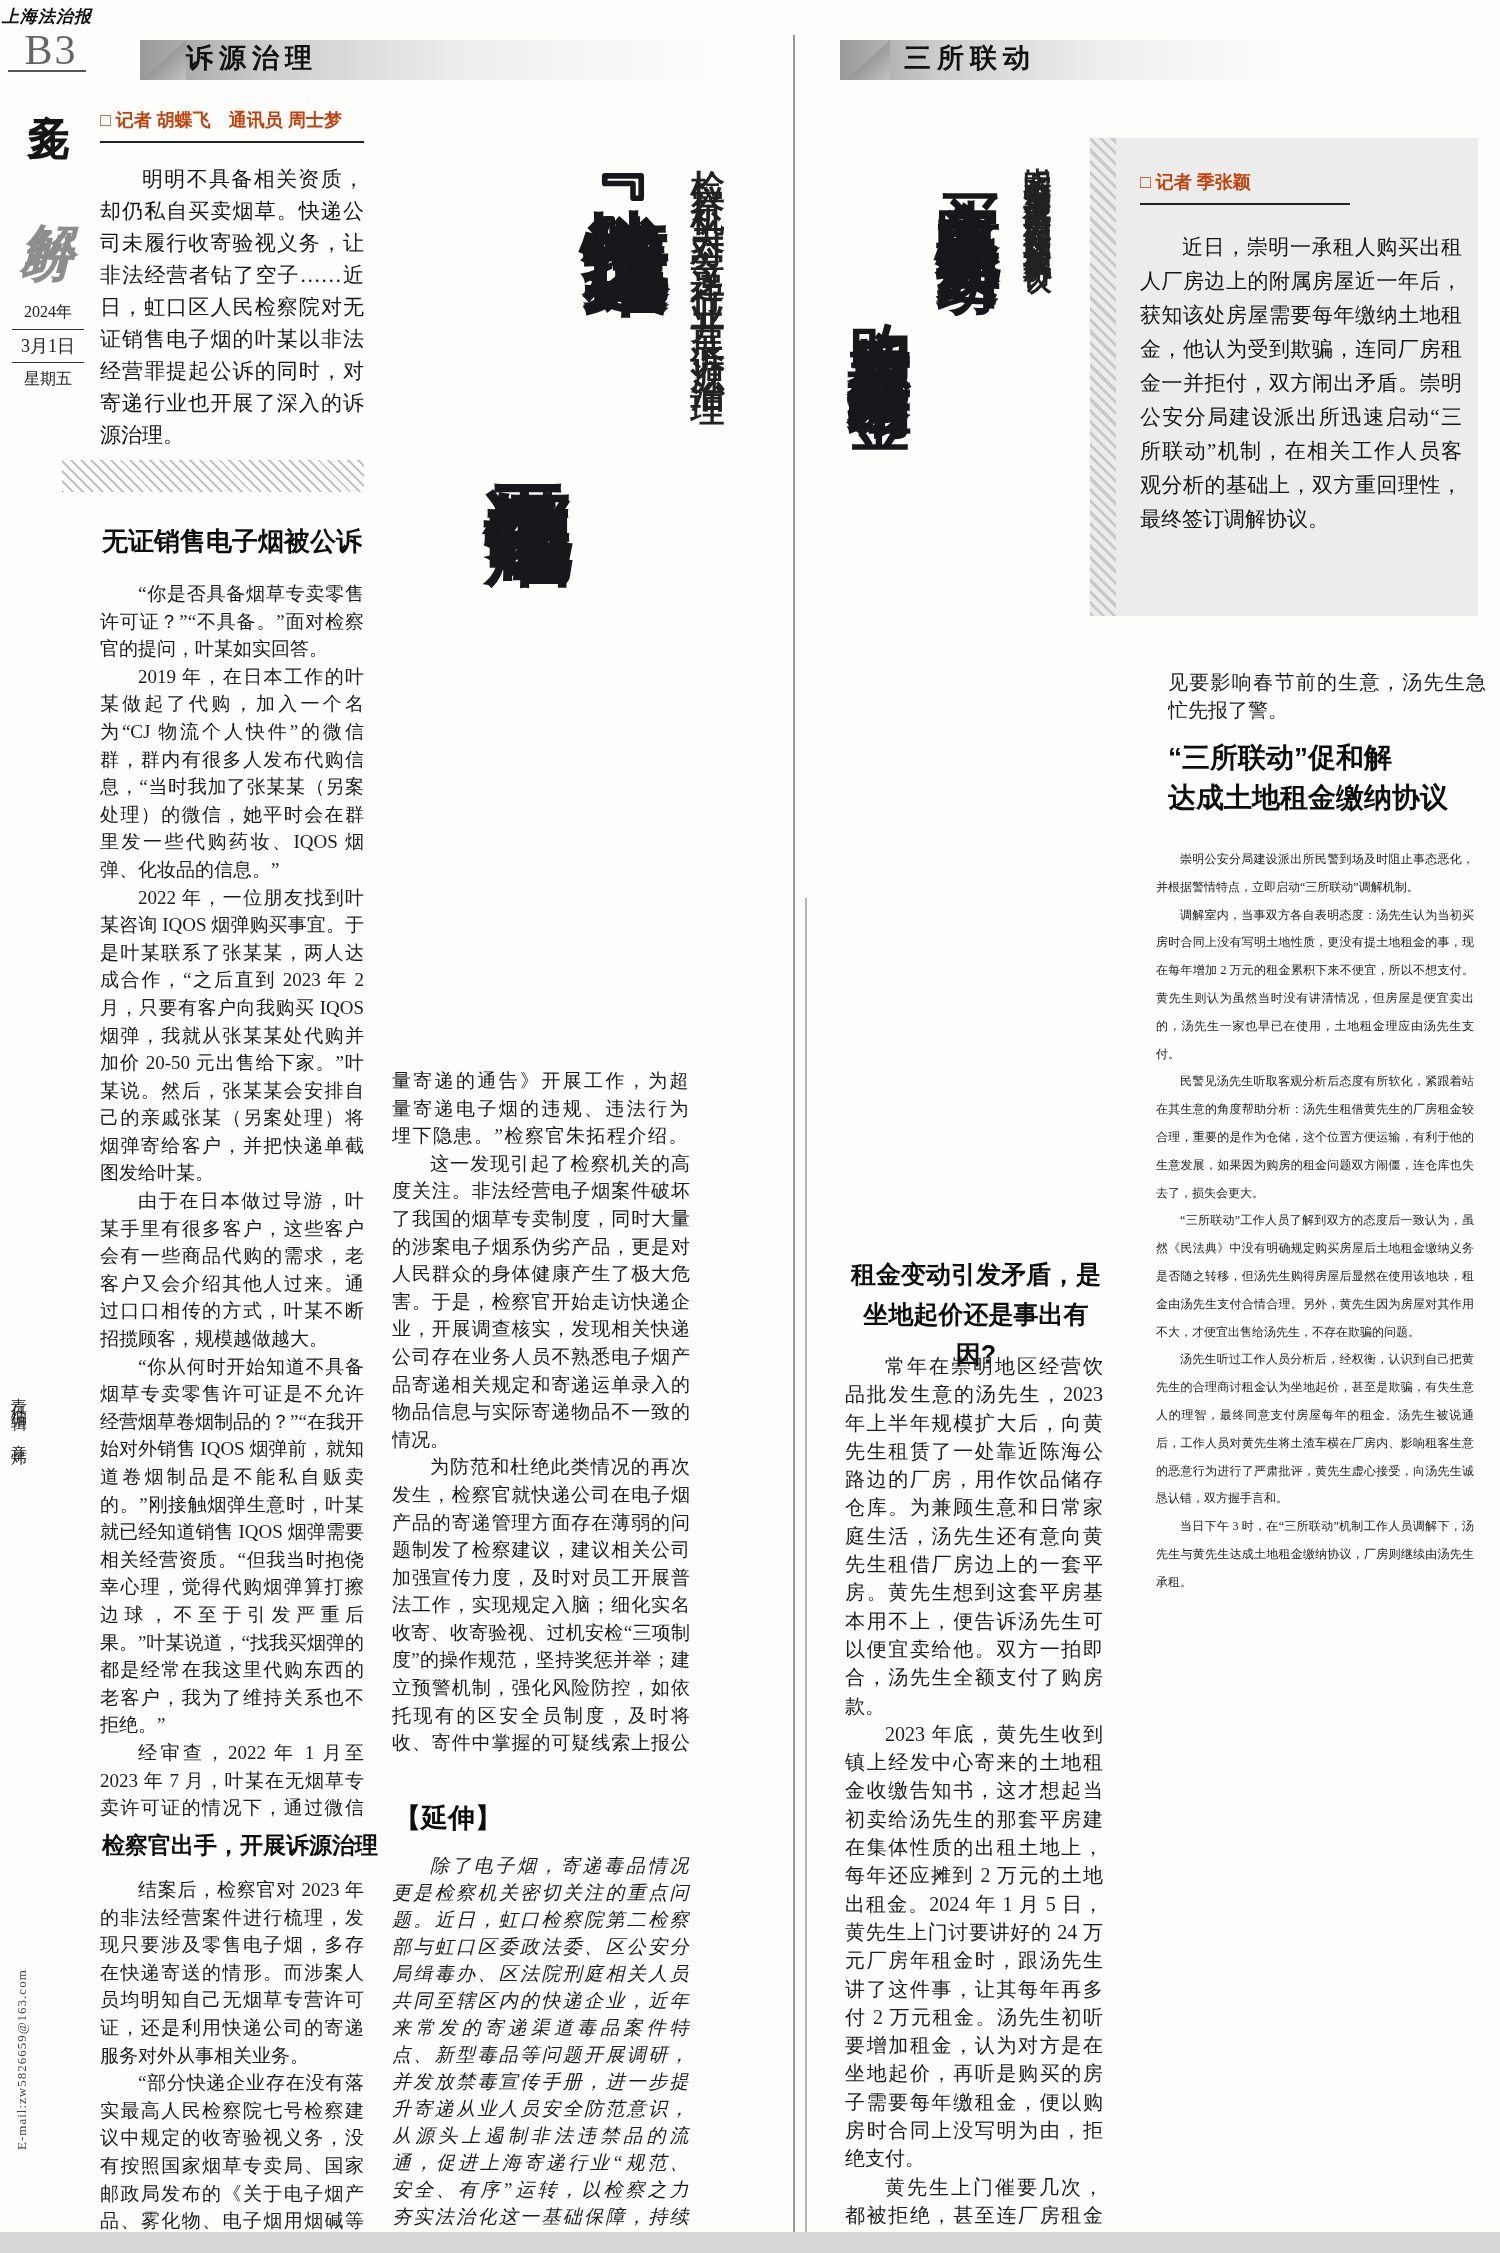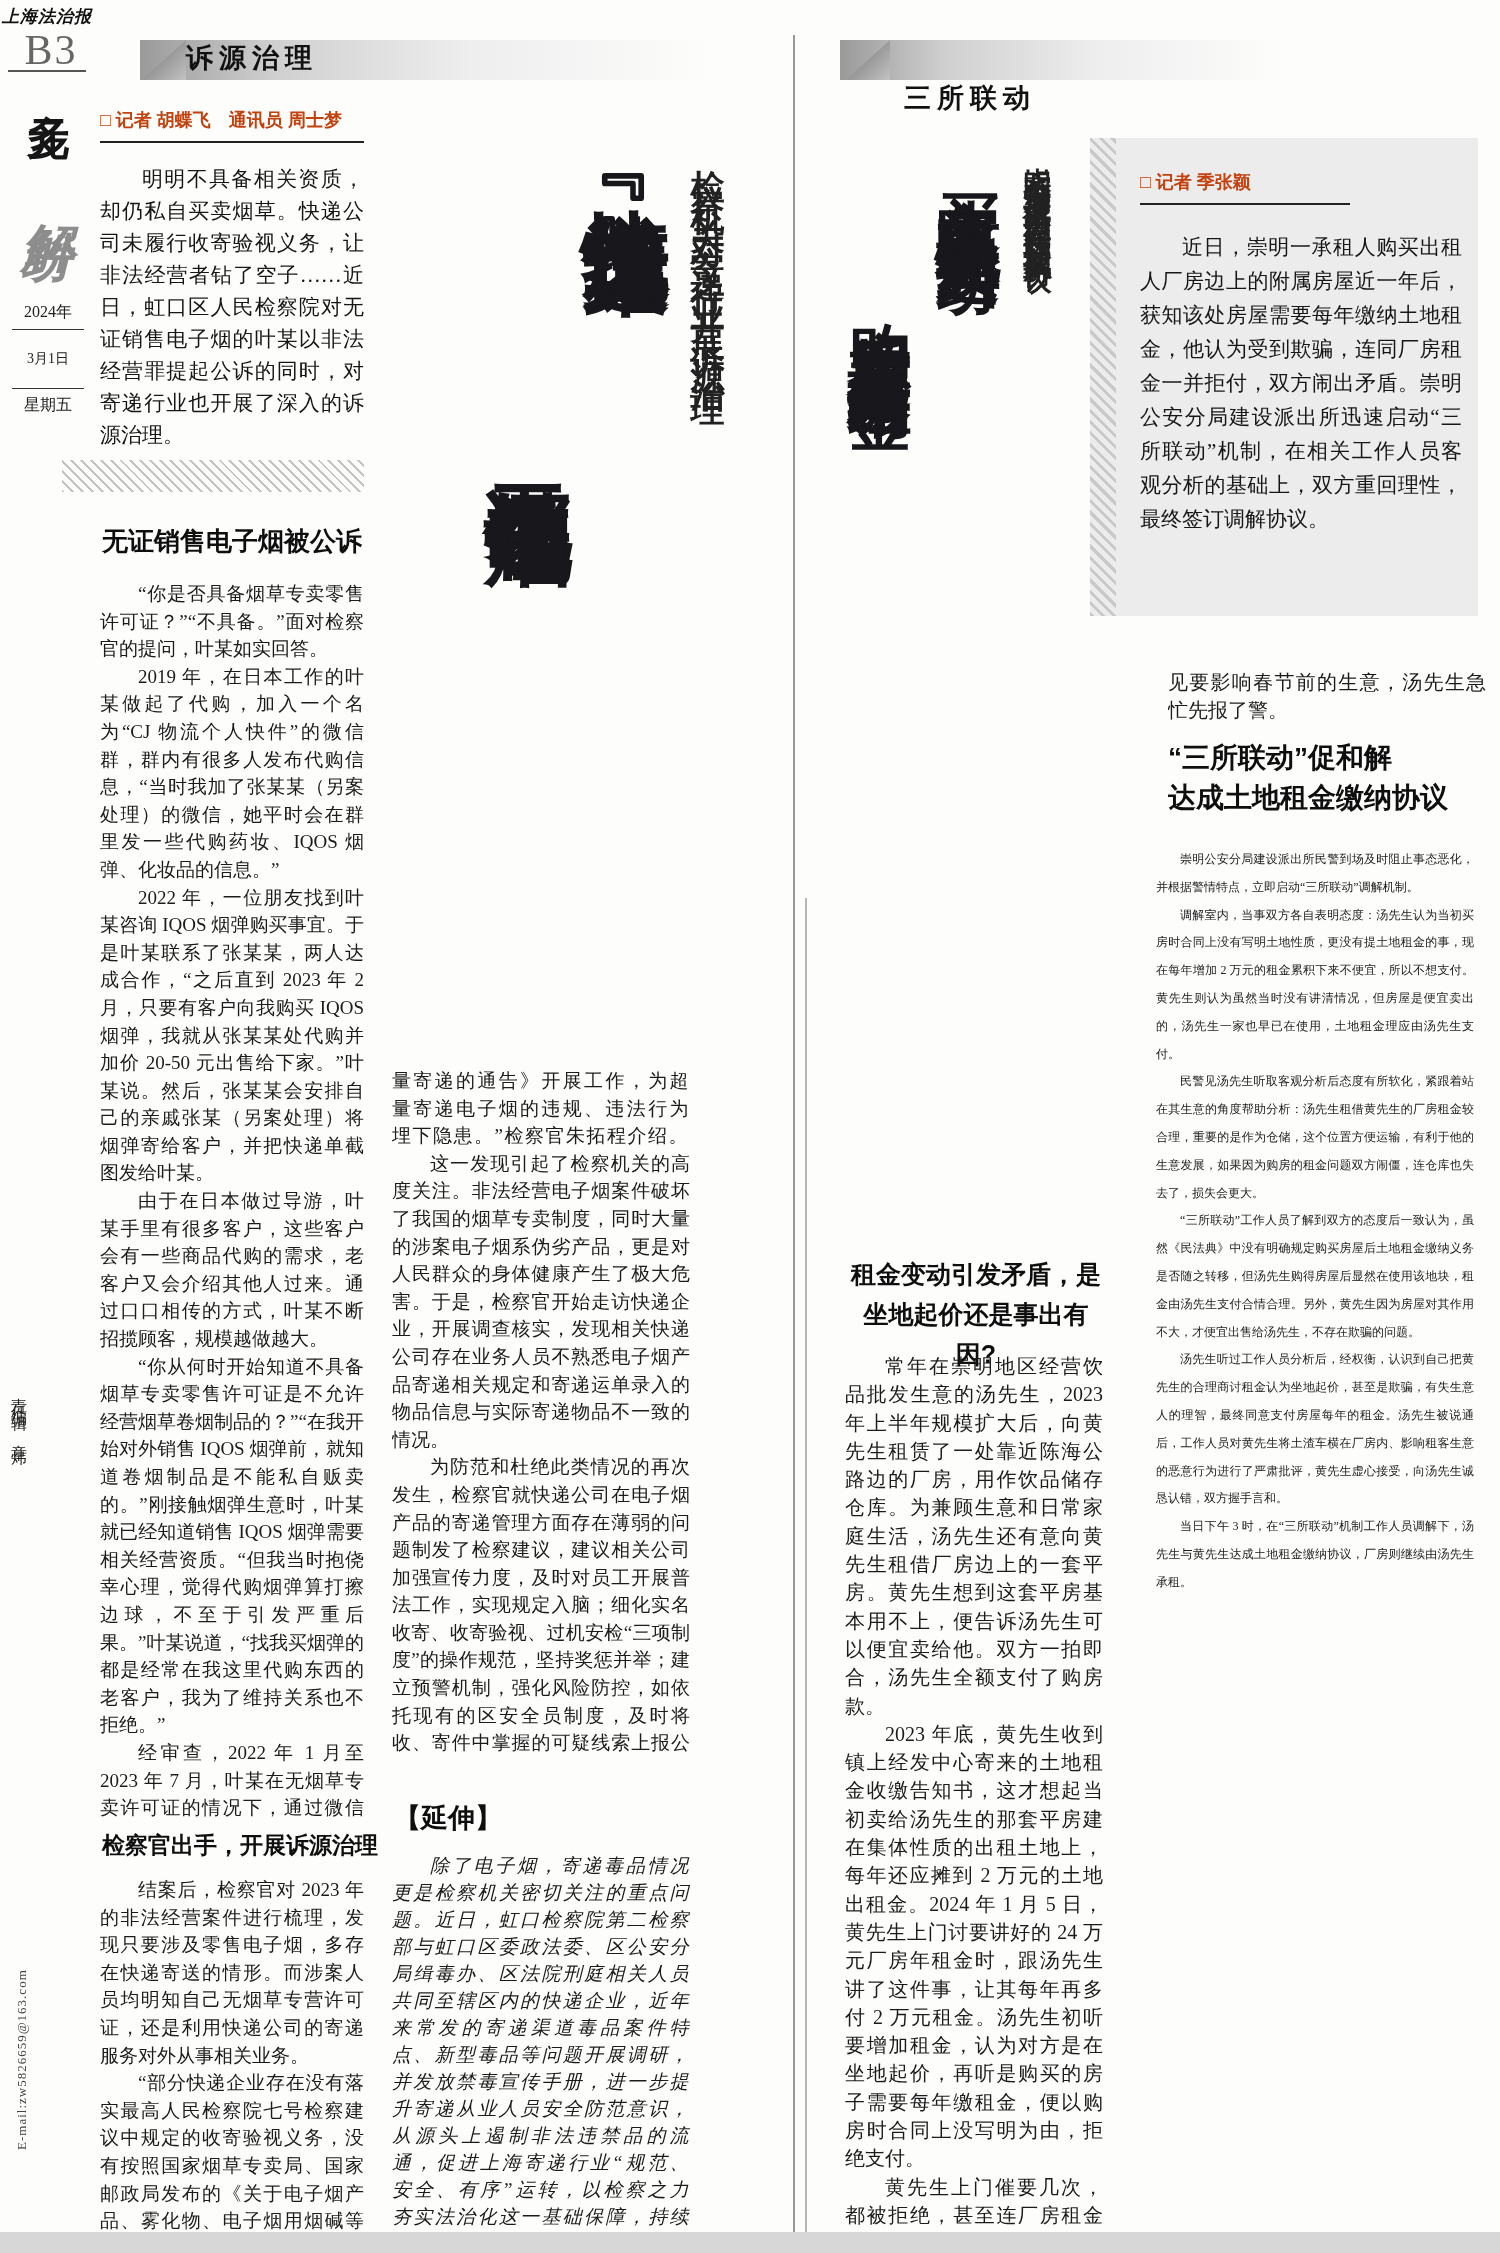--- a/index.html
+++ b/index.html
@@ -8,36 +8,36 @@
   .abs{position:absolute;box-sizing:border-box;}
 
   
   .masthead{left:2px;top:5px;width:96px;font-size:17px;font-weight:700;font-style:italic;color:#111;letter-spacing:1px;}
   .pageno{left:16px;top:26px;width:70px;font-size:42px;color:#666;text-align:center;letter-spacing:2px;}
   .pageno-rule{left:8px;top:70px;width:78px;height:2px;background:#555;}
   .brand-top{left:22px;top:80px;writing-mode:vertical-rl;font-size:44px;font-weight:900;color:#161616;letter-spacing:4px;line-height:52px;}
   .brand-bottom{left:16px;top:182px;writing-mode:vertical-rl;font-size:52px;font-weight:700;font-style:italic;color:#8d8d8d;letter-spacing:8px;line-height:62px;}
   .dates{left:4px;top:300px;width:88px;text-align:center;font-size:16px;color:#222;}
   .dates .d-year{padding:2px 0;}
-  .dates .d-md{margin:4px 8px;padding:20px 0;border-top:1.5px solid #333;border-bottom:1.5px solid #333;font-size:14px;}
+  .dates .d-md{margin:4px 8px;padding:4px 0;border-top:1.5px solid #333;border-bottom:1.5px solid #333;font-size:18px;}
   .dates .d-week{padding:2px 0;}
   .editor-v{left:8px;top:1385px;writing-mode:vertical-rl;text-orientation:upright;font-size:16px;color:#222;letter-spacing:6px;}
   .email-v{left:14px;top:2150px;width:520px;transform:rotate(-90deg);transform-origin:left top;font-size:13px;color:#444;letter-spacing:1px;}
 
   
   .flag{height:40px;background:linear-gradient(to right,#9a9a9a 0%,#cfcfcf 22%,#eeeeee 55%,rgba(255,255,255,0) 95%);display:flex;align-items:flex-start;}
   .flag .tri{position:absolute;top:0;width:44px;height:40px;background:linear-gradient(135deg,#6f6f6f,#c2c2c2);
              clip-path:polygon(100% 0,0 100%,100% 100%);}
   .flag .flag-label{position:relative;font-size:27px;font-weight:700;color:#111;letter-spacing:6px;}
   .flag1{left:140px;top:40px;width:600px;}
   .flag1 .tri{left:2px;}
   .flag1 .flag-label{margin-left:46px;}
   .flag2{left:840px;top:40px;width:470px;}
   .flag2 .tri{left:6px;}
-  .flag2 .flag-label{margin-left:64px;margin-top:40px;}
+  .flag2 .flag-label{margin-left:64px;}
 
   
   .byline{font-family:"Liberation Sans","DejaVu Sans",sans-serif;font-size:18px;font-weight:600;color:#c2410c;
           border-bottom:2.5px solid #222;padding-bottom:9px;}
   .byline1{left:100px;top:108px;width:264px;}
   .byline2{left:1140px;top:170px;width:210px;}
   .intro{font-size:21px;line-height:32px;text-align:justify;text-indent:2em;color:#161616;}
   .intro1{left:100px;top:163px;width:264px;}
   .intro2{left:1140px;top:230px;width:322px;line-height:34px;}
   .introbox{left:1090px;top:138px;width:388px;height:478px;background:#ececec;}

